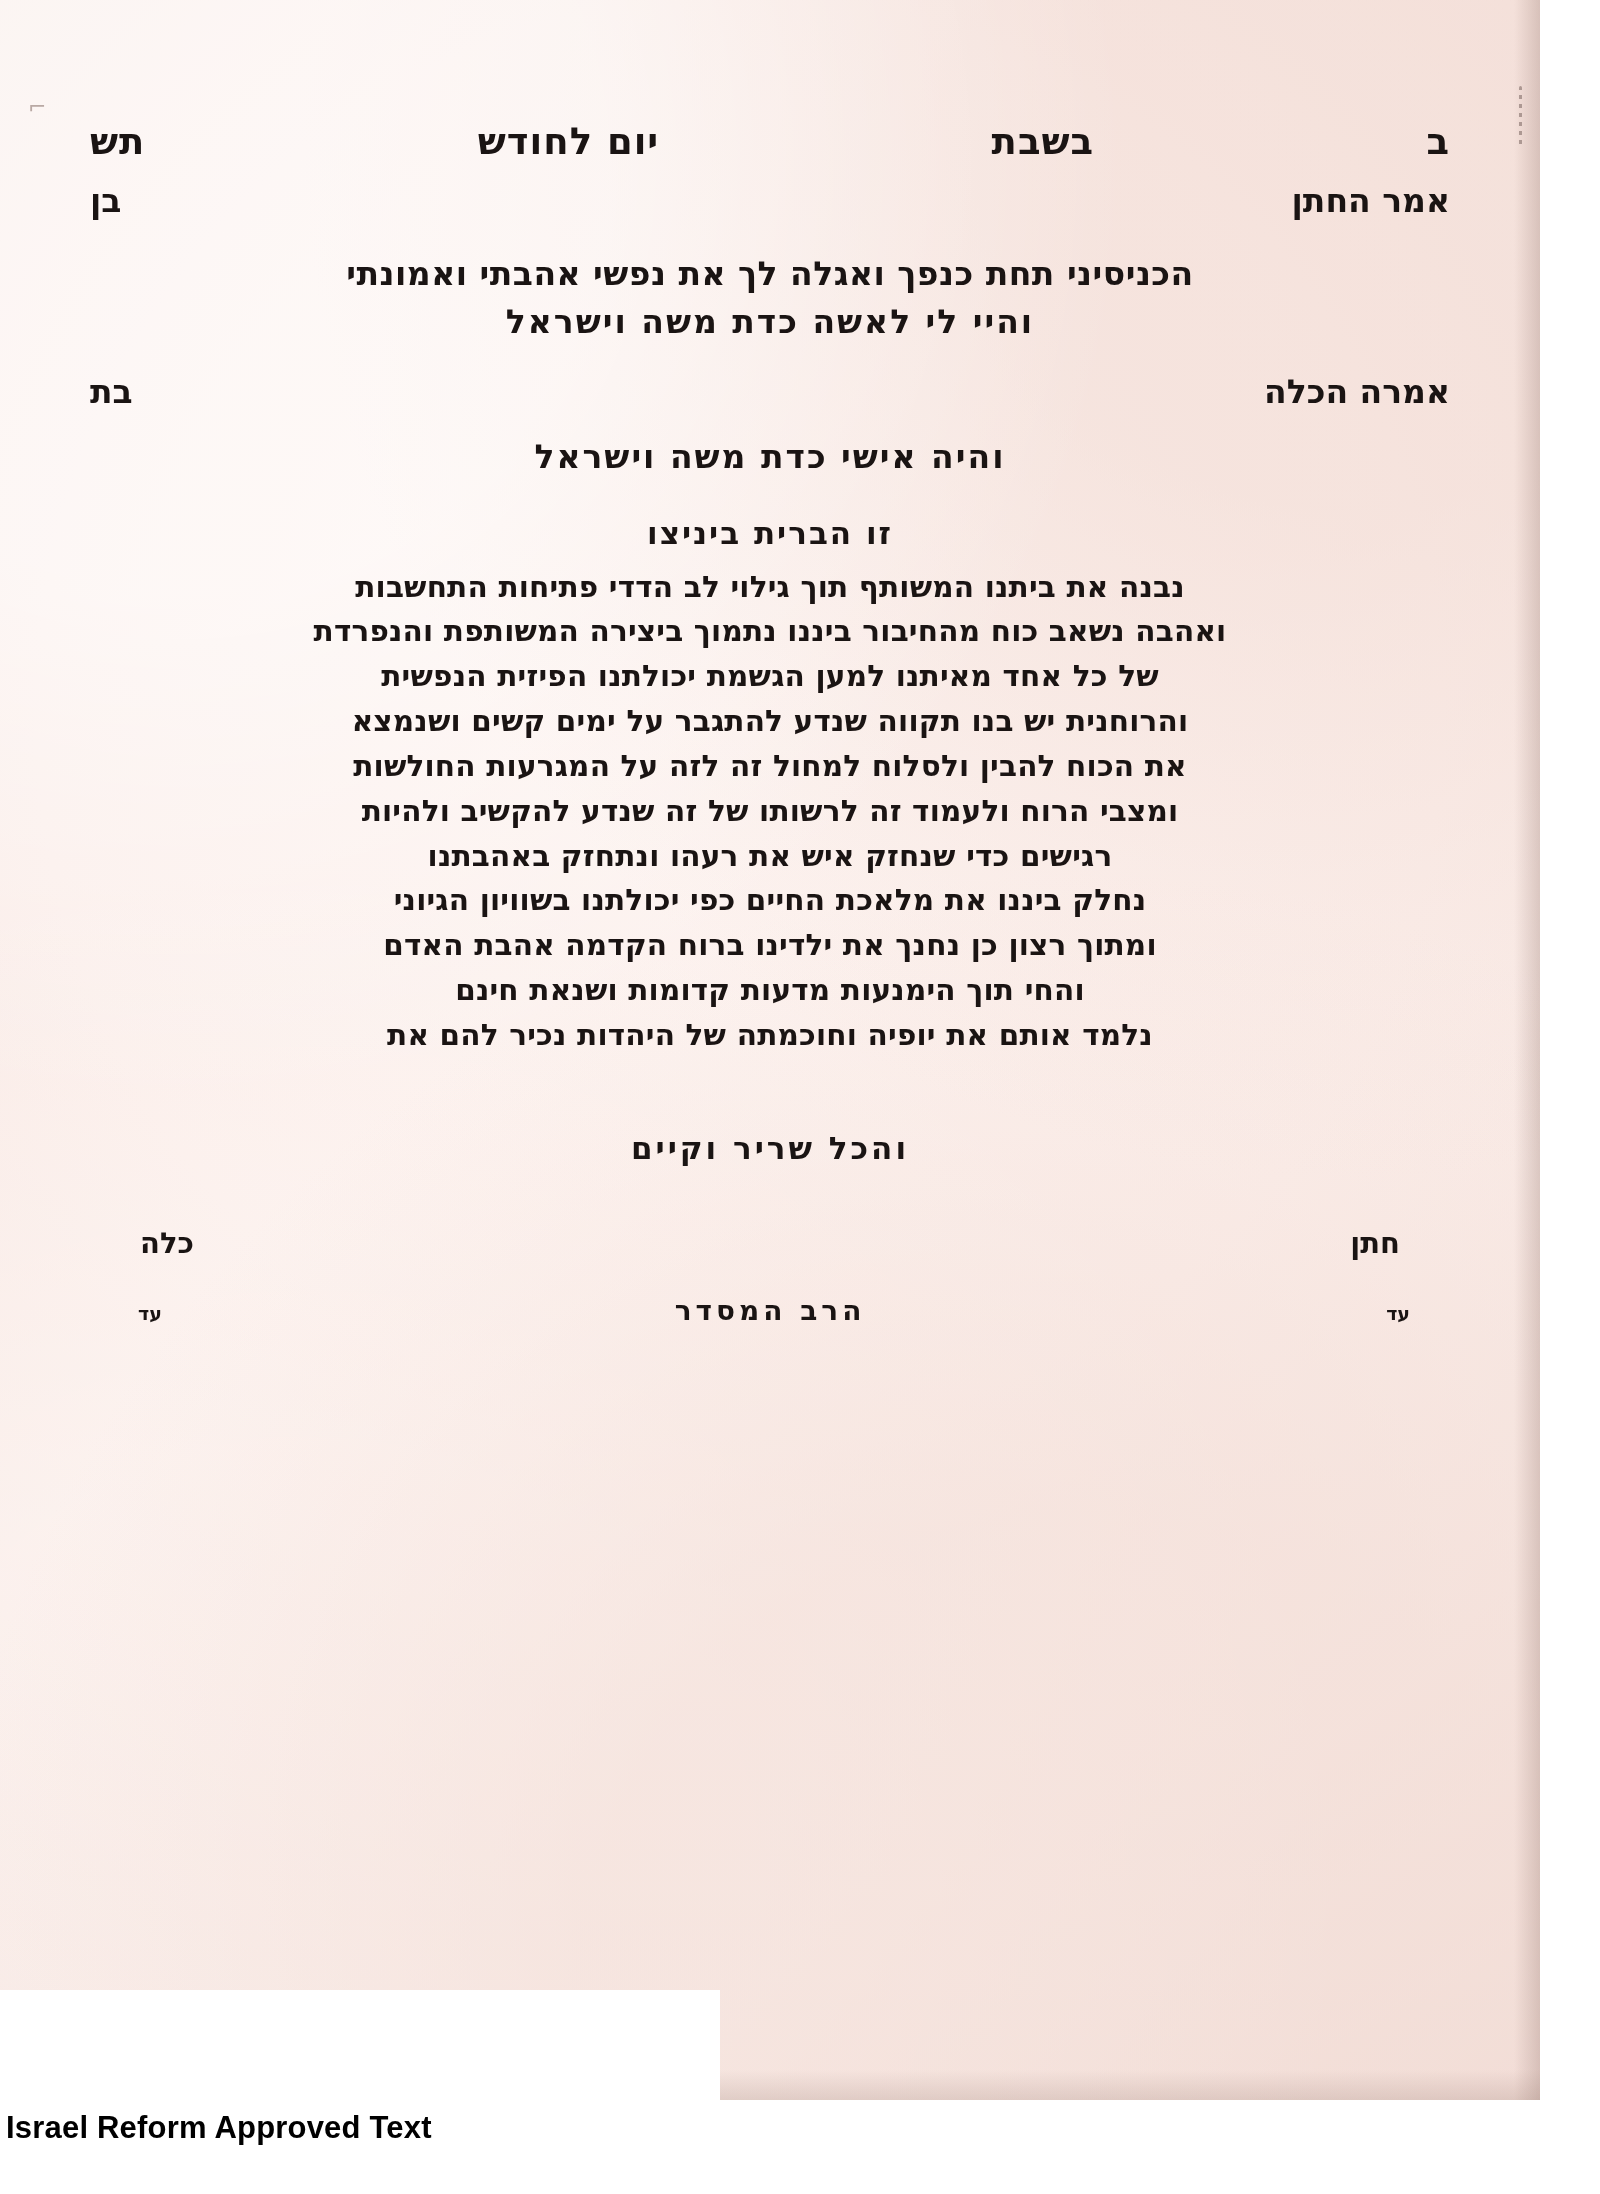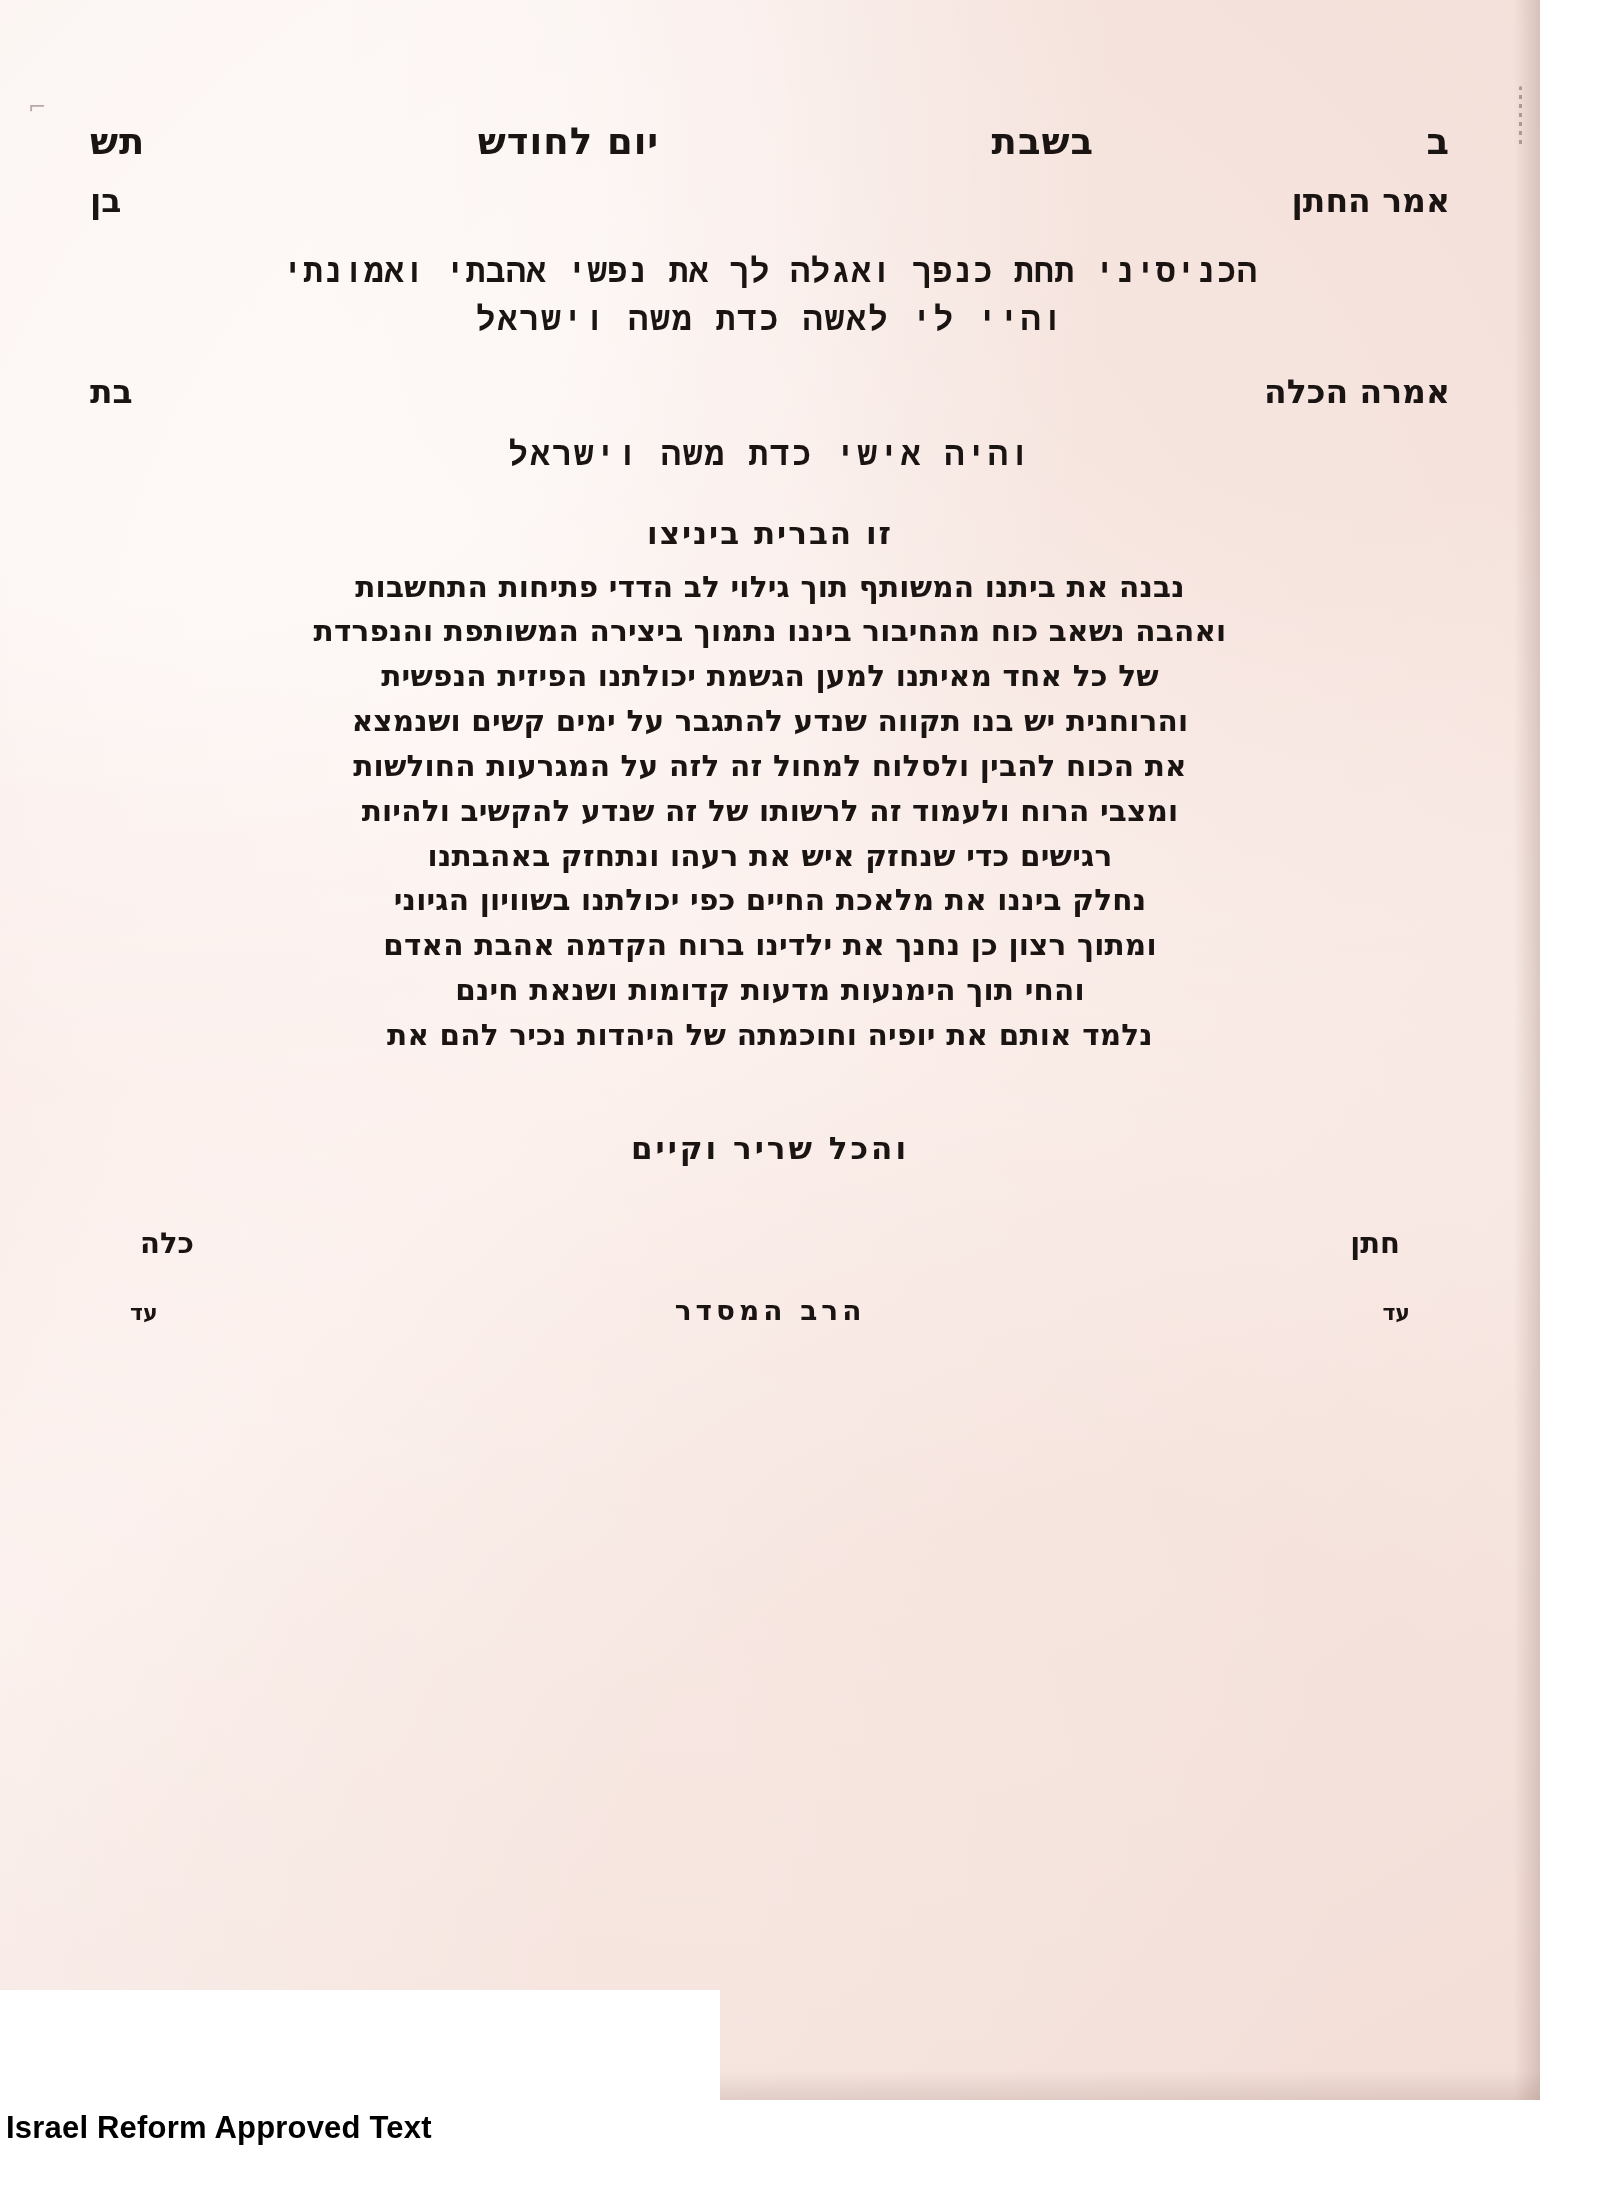--- a/index.html
+++ b/index.html
@@ -109,21 +109,20 @@
   .hdr2 { font-size: 33px; margin-bottom: 30px; padding-left: 330px; }
   .hdr2 .seg { white-space: nowrap; }
 
   .vow {
     font-size: 33px;
     line-height: 1.45;
     text-align: center;
     margin: 0 auto 26px auto;
     width: 100%;
     letter-spacing: 0.5px;
-    font-family: Liberation Mono, monospace;
   }
   .vow .l1 { display: block; }
   .vow .l2 { display: block; letter-spacing: 2px; }
 
   .hdr3 { font-size: 33px; margin-bottom: 22px; padding-left: 330px; }
 
   .covenant-title {
     text-align: center;
     font-size: 31px;
     letter-spacing: 2px;
@@ -152,21 +151,21 @@
     font-size: 29px;
     margin-top: 60px;
     padding: 0 50px;
   }
   .sig-row.r2 {
     margin-top: 34px;
     font-size: 28px;
     padding: 0 40px;
   }
   .sig-mid { font-size: 28px; letter-spacing: 4px; }
-  .sig-small { font-size: 22px; }
+  .sig-small { font-size: 19px; margin-left: 8px; }
 
   
   .caption {
     position: absolute;
     left: 6px;
     top: 2110px;
     font-family: "Liberation Sans", sans-serif;
     font-weight: bold;
     font-size: 31px;
     color: #000000;

